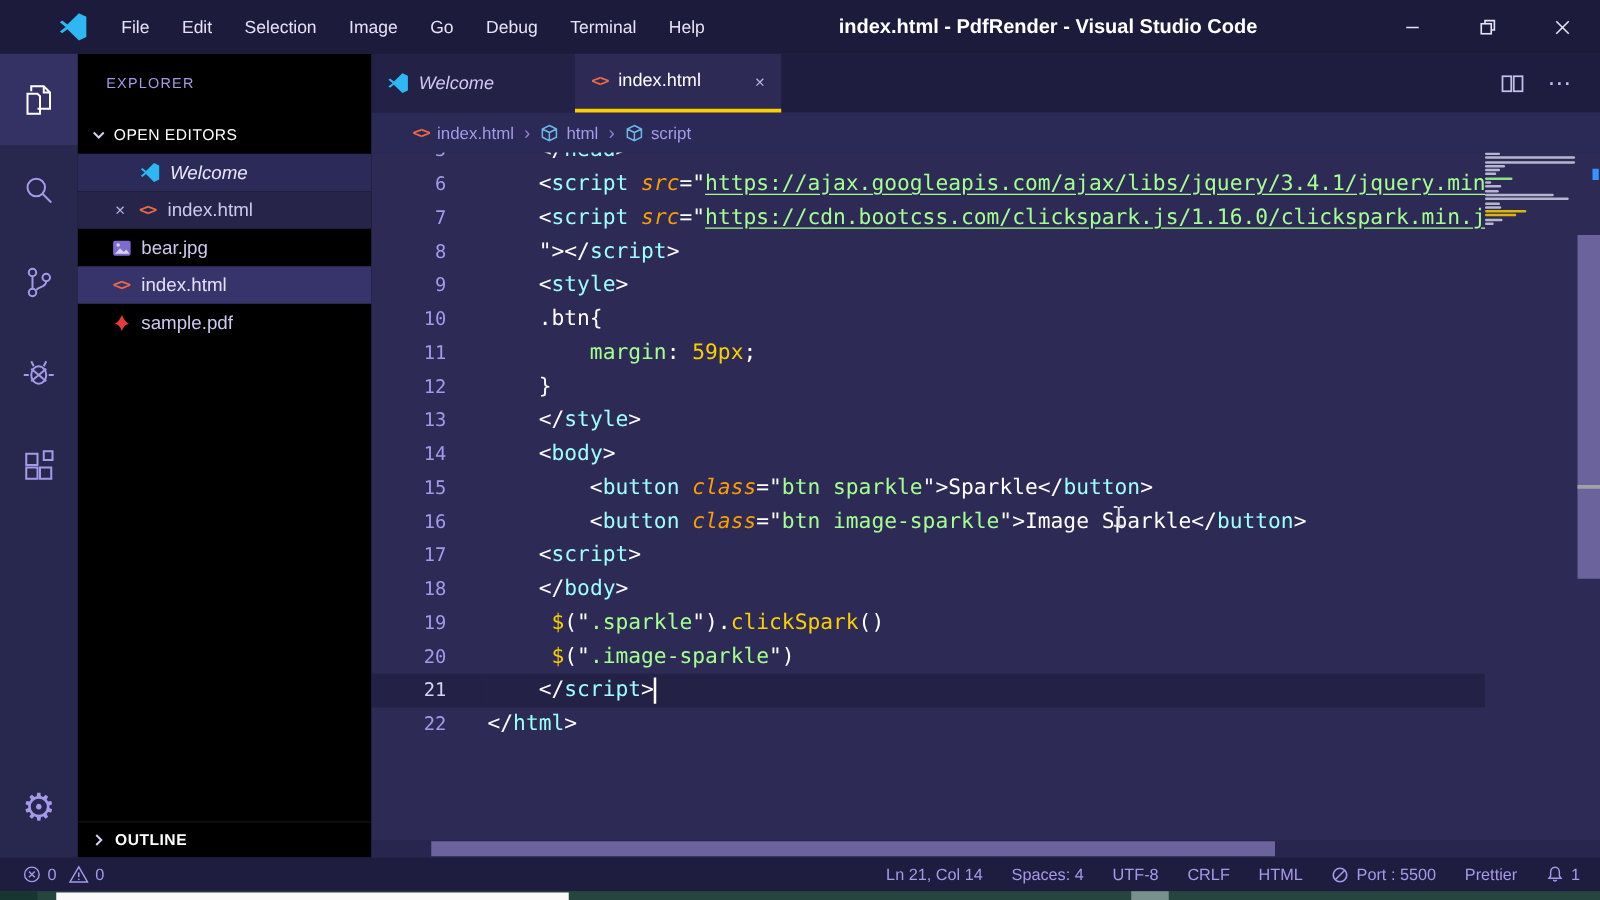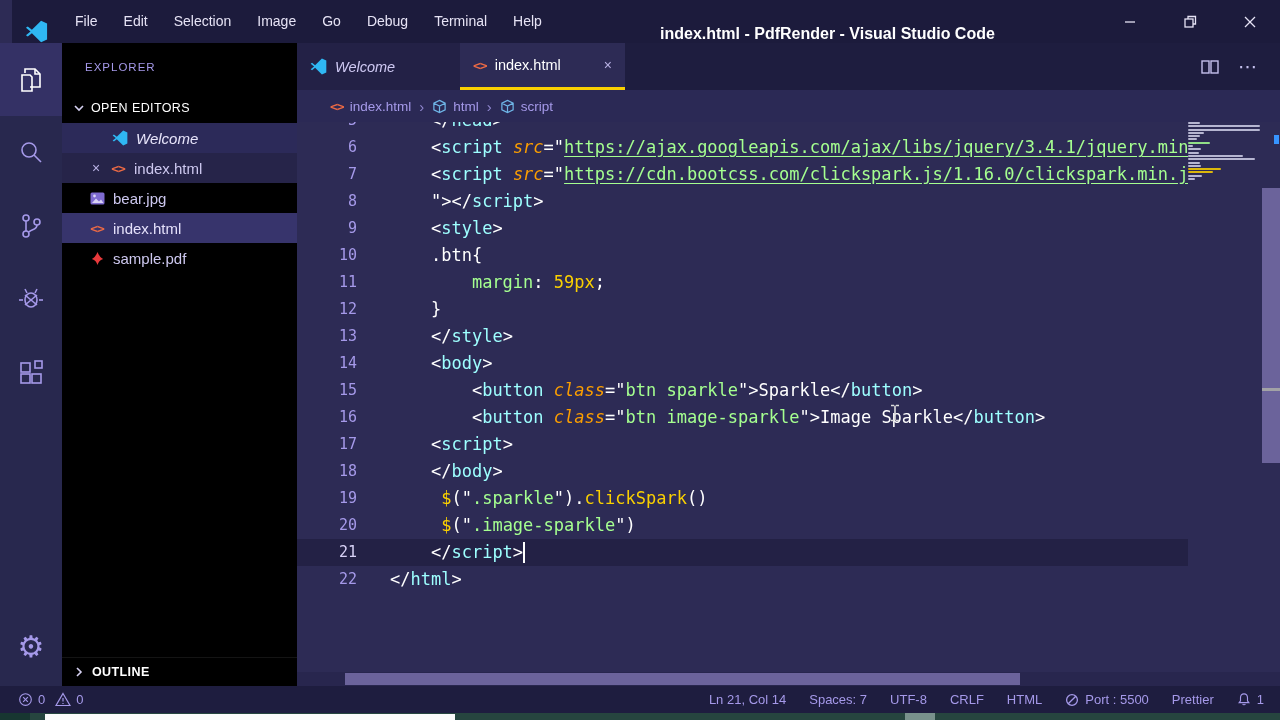--- a/index.html
+++ b/index.html
@@ -1,21 +1,21 @@
 <!DOCTYPE html>
 <html><head>
 <meta charset="utf-8">
 <style>
   html,body{margin:0;padding:0;background:#000;}
   .window{position:relative;width:1280px;height:720px;overflow:hidden;background:#2d2b55;
     font-family:"Liberation Sans",sans-serif;-webkit-font-smoothing:antialiased;}
 
   
-  .titlebar{position:absolute;top:0;left:12px;right:0;height:43px;background:#1c1b3c;
-    display:flex;align-items:flex-end;color:#e6e3f5;z-index:30;}
+  .titlebar{position:absolute;top:0;left:0;right:0;height:43px;background:#1c1b3c;
+    display:flex;align-items:center;color:#e6e3f5;z-index:30;padding-left:34px;}
   .vslogo{width:23px;height:23px;margin:0 14px 0 13px;flex:0 0 auto;}
   .menus{display:flex;}
   .menu-item{padding:0 13px;font-size:14px;line-height:43px;cursor:default;}
   .win-title{flex:1;text-align:center;font-size:16px;color:#ffffff;font-weight:bold;}
   .win-controls{display:flex;}
   .win-btn{width:60px;height:43px;display:flex;align-items:center;justify-content:center;}
 
   
   .activitybar{position:absolute;left:0;top:43px;width:62px;bottom:34px;background:#28284e;z-index:20;}
   .act-icon{width:62px;height:73px;display:flex;align-items:center;justify-content:center;}
@@ -379,21 +379,21 @@
       <span>0</span>
       <svg width="16" height="15" viewBox="0 0 16 15" style="margin-left:5px">
         <path d="M8 1.5 L15 13.5 H1 Z"></path>
           <line x1="8" y1="6" x2="8" y2="9.5"></line>
           <line x1="8" y1="11" x2="8" y2="12"></line>
         </svg>
       <span>0</span>
     </div>
     <div class="sb-right">
       <span class="sb-item">Ln 21, Col 14</span>
-      <span class="sb-item">Spaces: 7</span>
+      <span class="sb-item">Spaces: 4</span>
       <span class="sb-item">UTF-8</span>
       <span class="sb-item">CRLF</span>
       <span class="sb-item">HTML</span>
       <span class="sb-item">
         <svg width="14" height="14" viewBox="0 0 14 14">
           <circle cx="7" cy="7" r="5.4"></circle>
             <line x1="3.2" y1="10.8" x2="10.8" y2="3.2"></line>
           </svg>
         <span>Port : 5500</span>
       </span>

